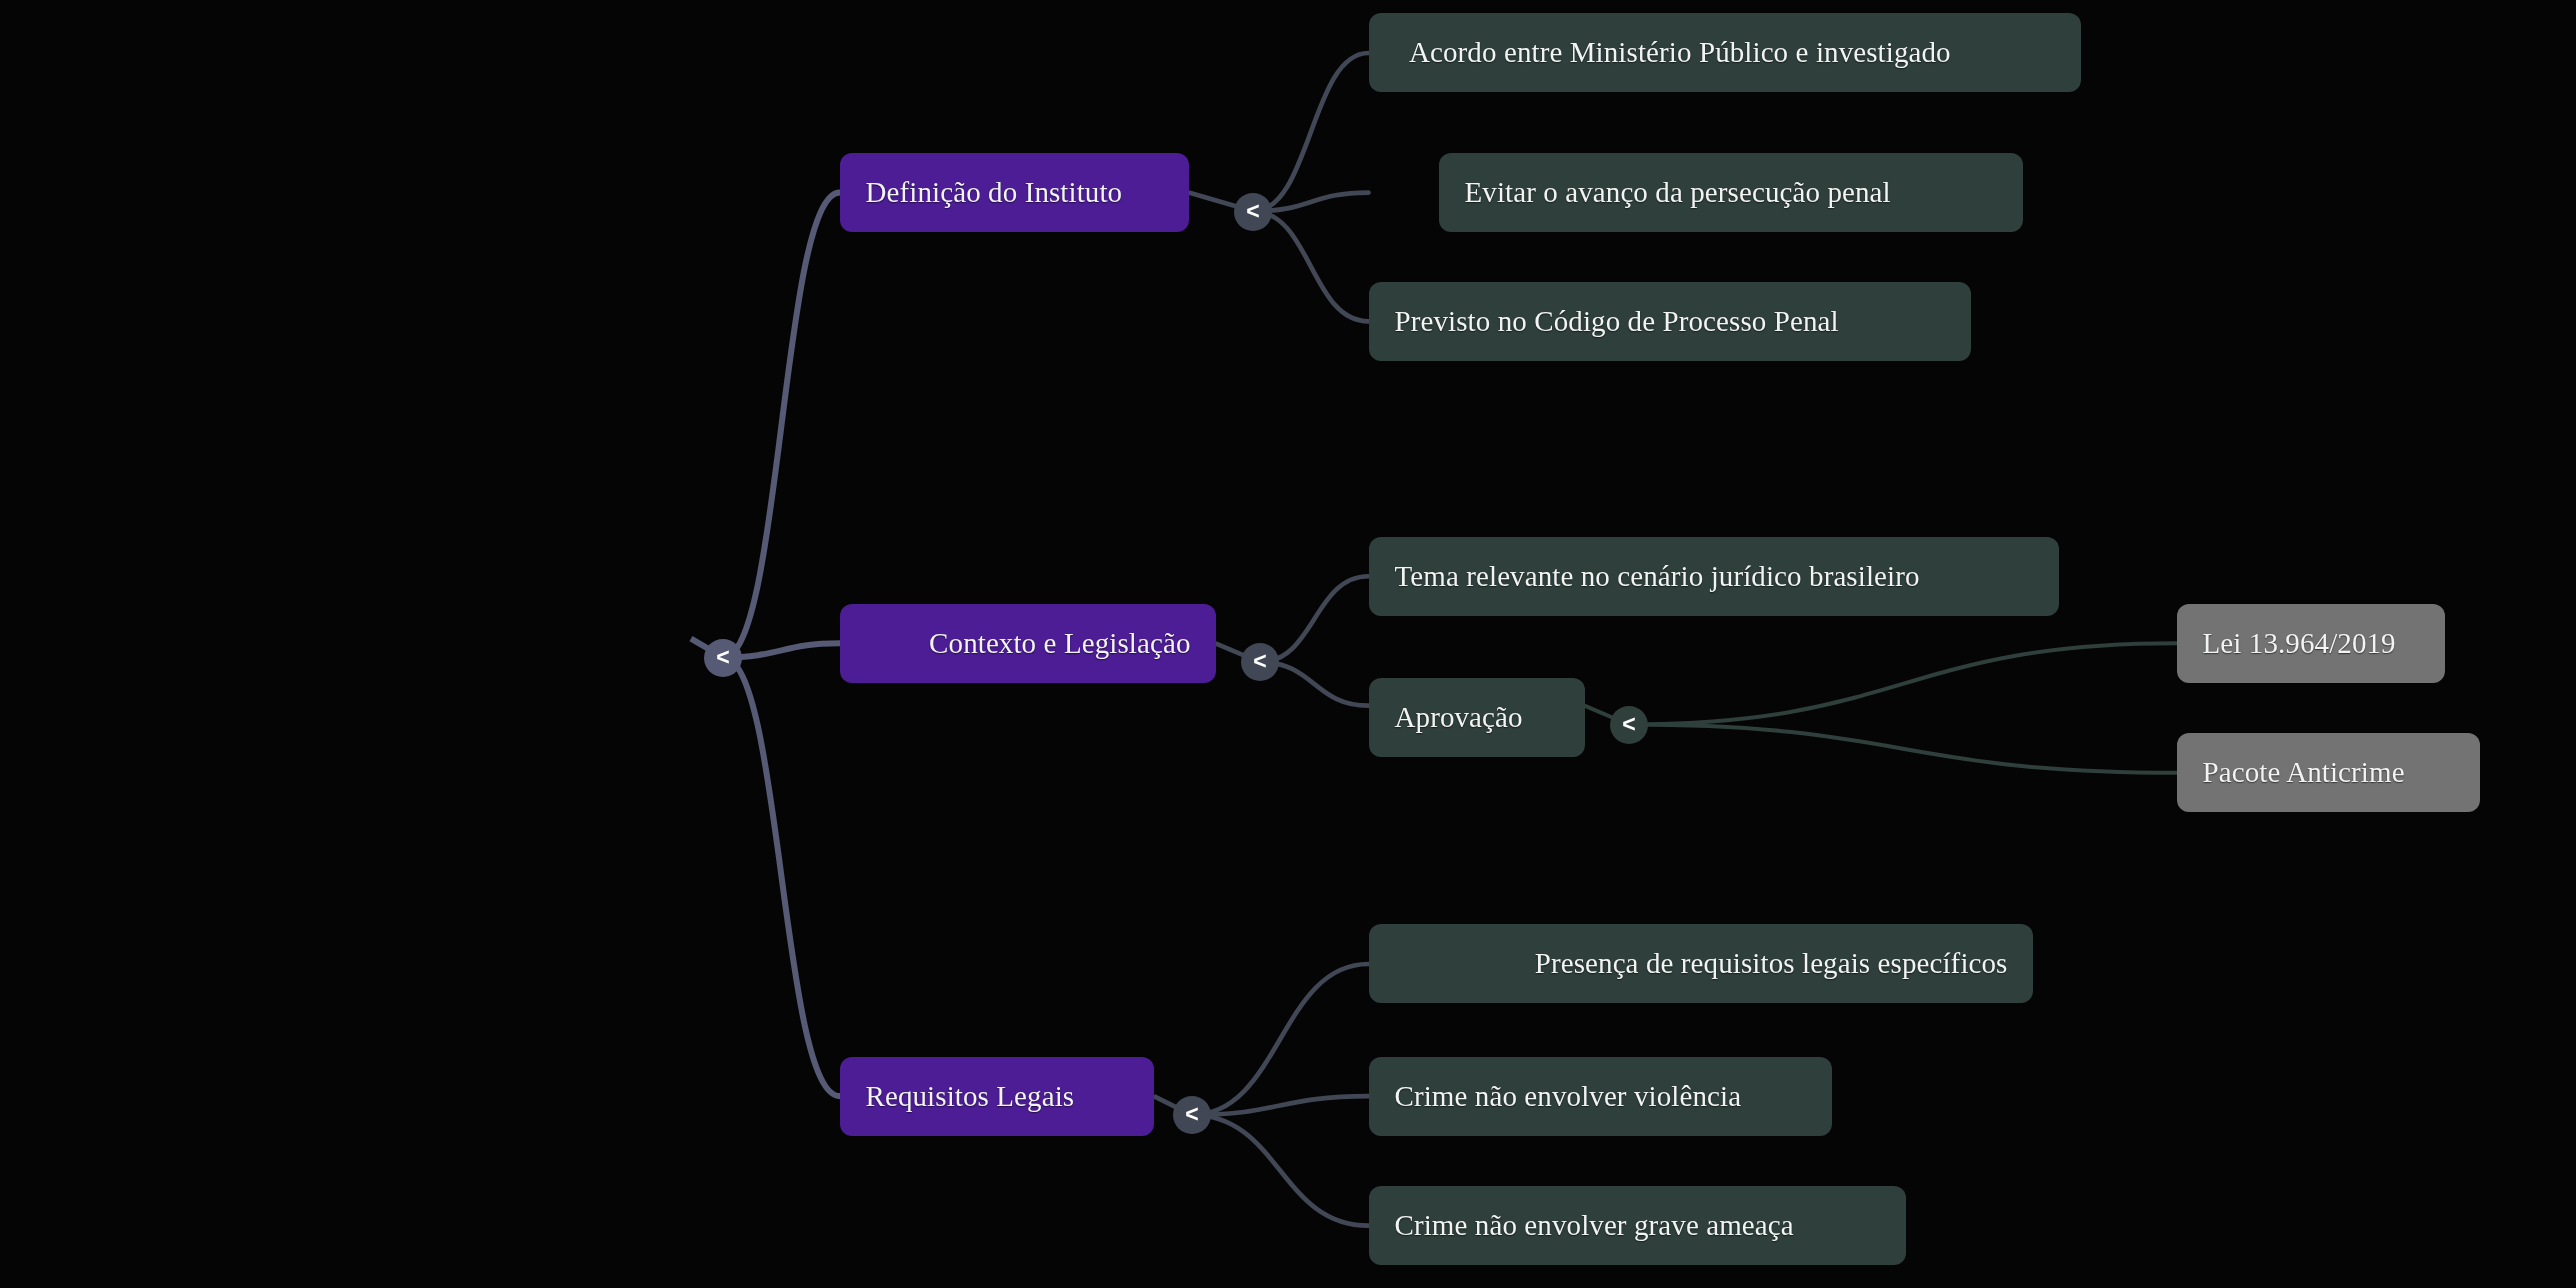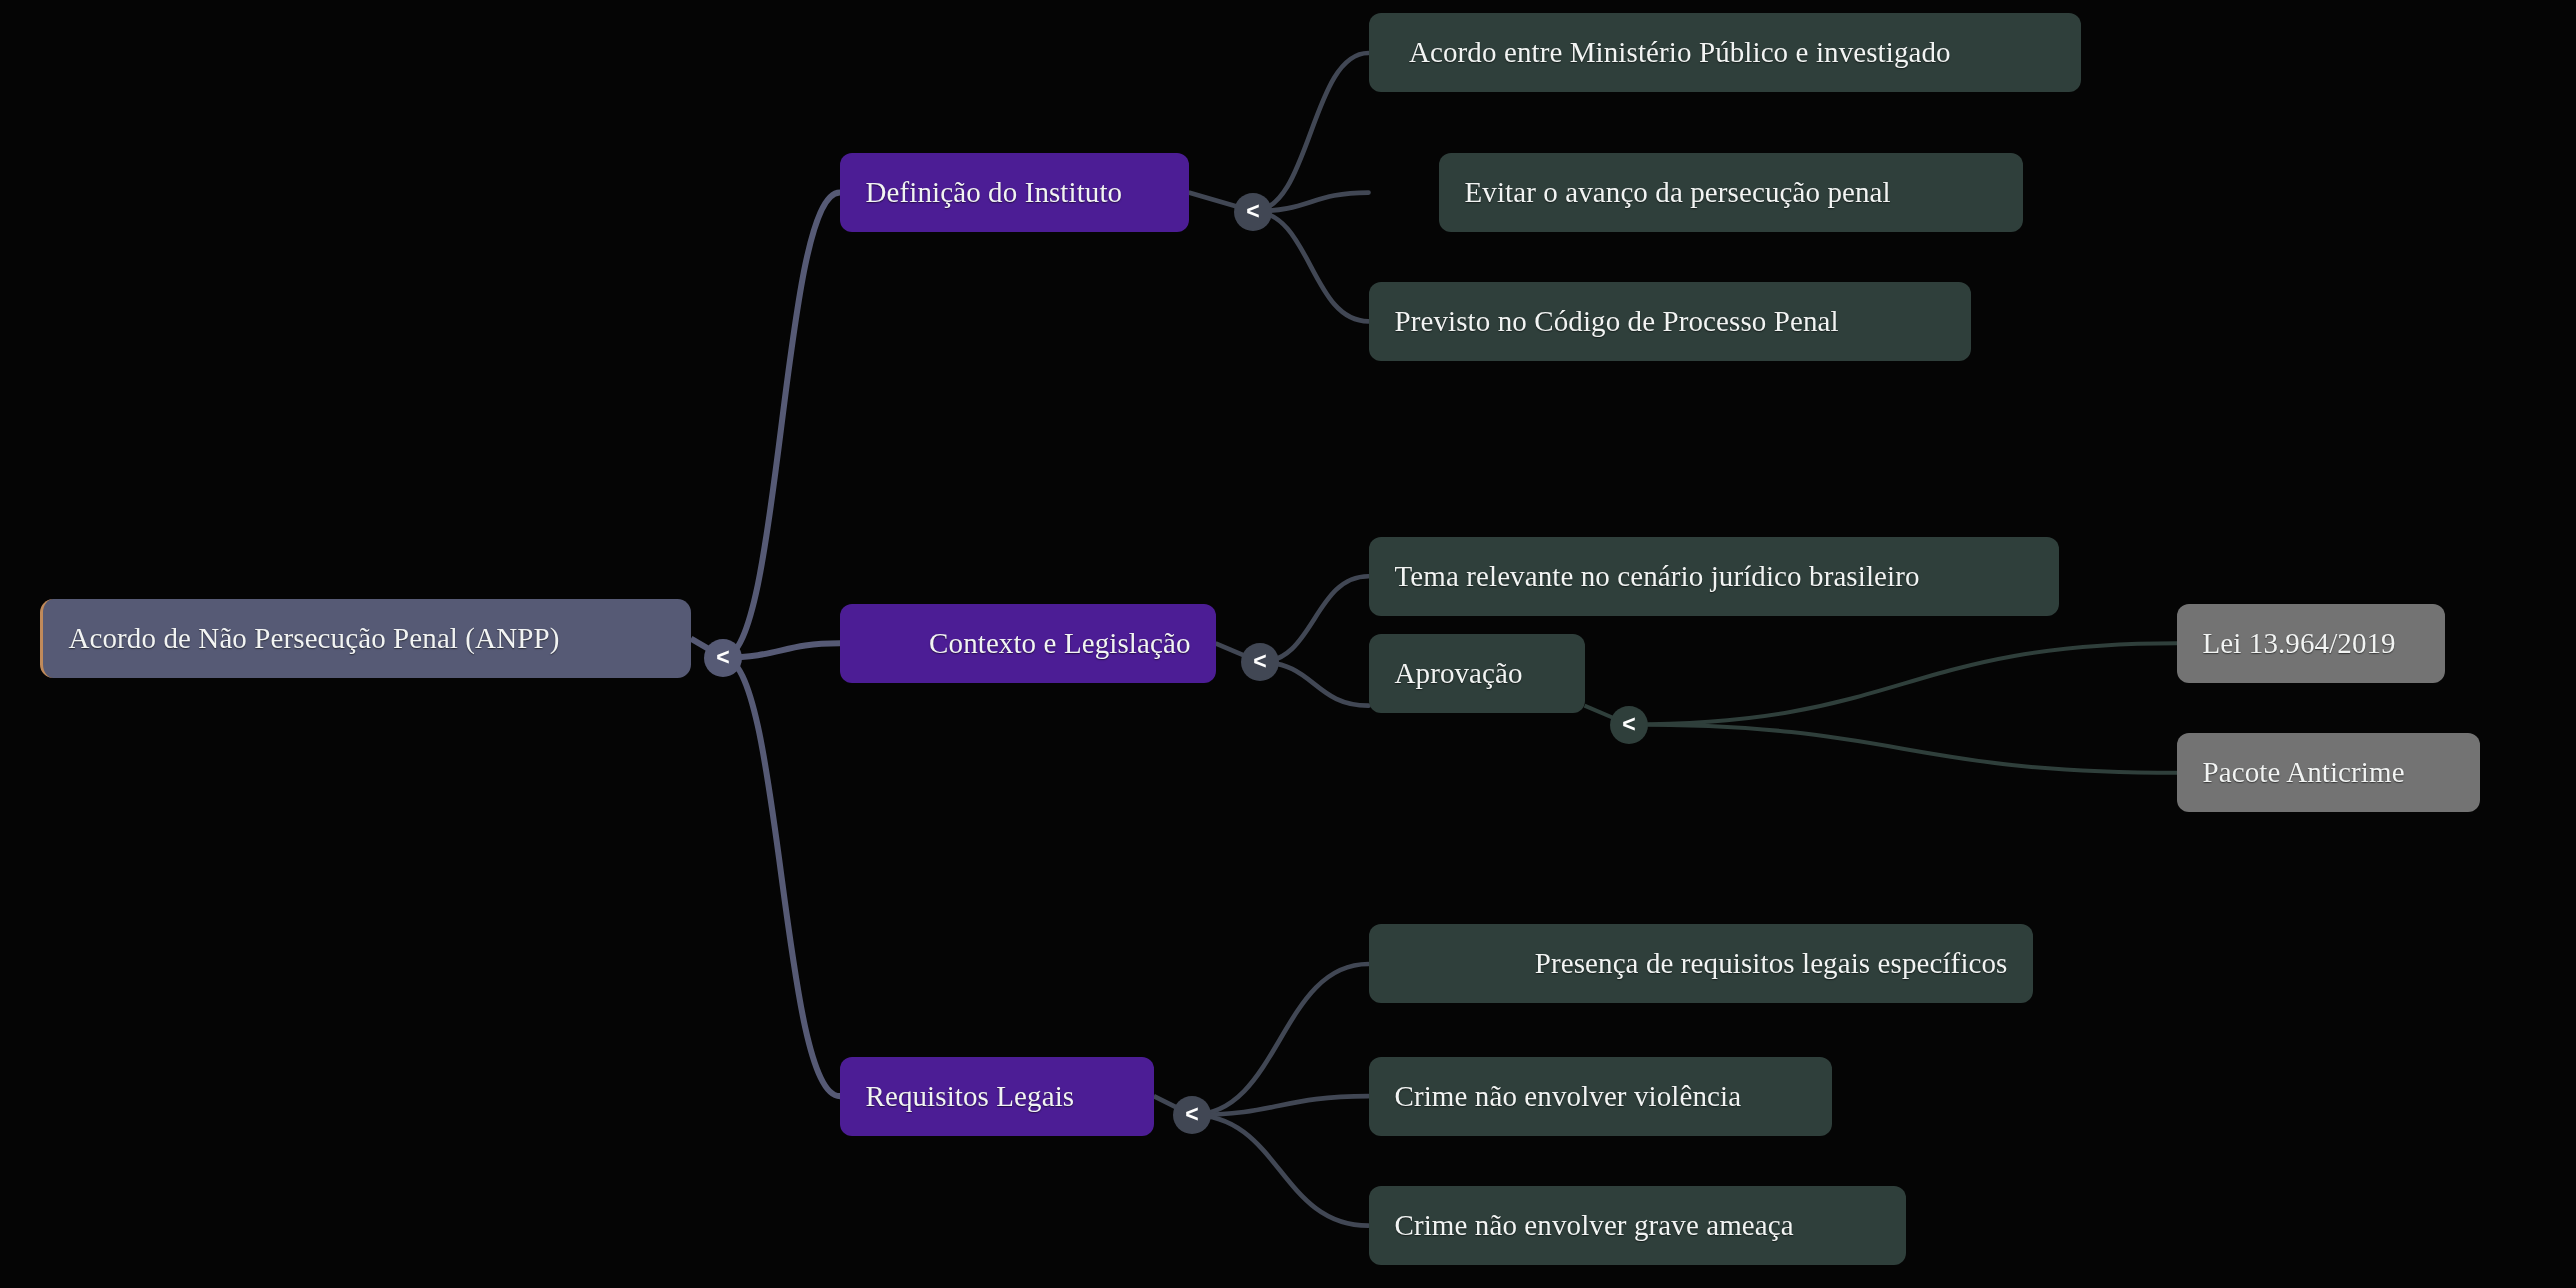--- a/index.html
+++ b/index.html
@@ -95,44 +95,41 @@
       <path d="M 1878 987 C 1959 987, 1959 1052, 2040 1052" fill="none" stroke="#414754" stroke-width="7" stroke-linecap="round"></path>
       <line x1="2362" y1="1052" x2="2428" y2="1080" stroke="#2f3f3b" stroke-width="6"></line>
       <path d="M 2428 1080 C 2836.5 1080, 2836.5 959, 3245 959" fill="none" stroke="#2f3f3b" stroke-width="6" stroke-linecap="round"></path>
       <path d="M 2428 1080 C 2836.5 1080, 2836.5 1152, 3245 1152" fill="none" stroke="#2f3f3b" stroke-width="6" stroke-linecap="round"></path>
       <line x1="1720" y1="1634" x2="1776" y2="1662" stroke="#414754" stroke-width="7"></line>
       <path d="M 1776 1662 C 1908 1662, 1908 1437, 2040 1437" fill="none" stroke="#414754" stroke-width="7" stroke-linecap="round"></path>
       <path d="M 1776 1662 C 1908 1662, 1908 1634, 2040 1634" fill="none" stroke="#414754" stroke-width="7" stroke-linecap="round"></path>
       <path d="M 1776 1662 C 1908 1662, 1908 1827, 2040 1827" fill="none" stroke="#414754" stroke-width="7" stroke-linecap="round"></path>
     </svg>
 
-  <div class="node root" id="n-root" style="left: 40px; top: 599px; width: 651px; height: 79px;">
-    <span>Acordo de Não Persecução Penal (ANPP)</span>
-  </div>
 
   <div id="nodes-container">
       <div class="node branch" style="left: 840px; top: 153px; width: 349px; height: 79px;">
         <span>Definição do Instituto</span>
       </div>
       <div class="node leaf" style="left: 1369px; top: 13.4px; width: 712px; height: 79px; padding-left: 40px;">
         <span>Acordo entre Ministério Público e investigado</span>
       </div>
       <div class="node leaf" style="left: 1439px; top: 153px; width: 584px; height: 79px;">
         <span>Evitar o avanço da persecução penal</span>
       </div>
       <div class="node leaf" style="left: 1369px; top: 282px; width: 602px; height: 79px;">
         <span>Previsto no Código de Processo Penal</span>
       </div>
       <div class="node branch" style="left: 840px; top: 604px; width: 376px; height: 79px; justify-content: flex-end;">
         <span>Contexto e Legislação</span>
       </div>
       <div class="node leaf" style="left: 1369px; top: 537px; width: 690px; height: 79px;">
         <span>Tema relevante no cenário jurídico brasileiro</span>
       </div>
-      <div class="node leaf" style="left: 1369px; top: 634px; width: 216px; height: 79px;">
+      <div class="node leaf" style="left: 1369px; top: 678px; width: 216px; height: 79px;">
         <span>Aprovação</span>
       </div>
       <div class="node accent" style="left: 2177px; top: 604px; width: 268px; height: 79px;">
         <span>Lei 13.964/2019</span>
       </div>
       <div class="node accent" style="left: 2177px; top: 733px; width: 303px; height: 79px;">
         <span>Pacote Anticrime</span>
       </div>
       <div class="node branch" style="left: 840px; top: 1057px; width: 314px; height: 79px;">
         <span>Requisitos Legais</span>

